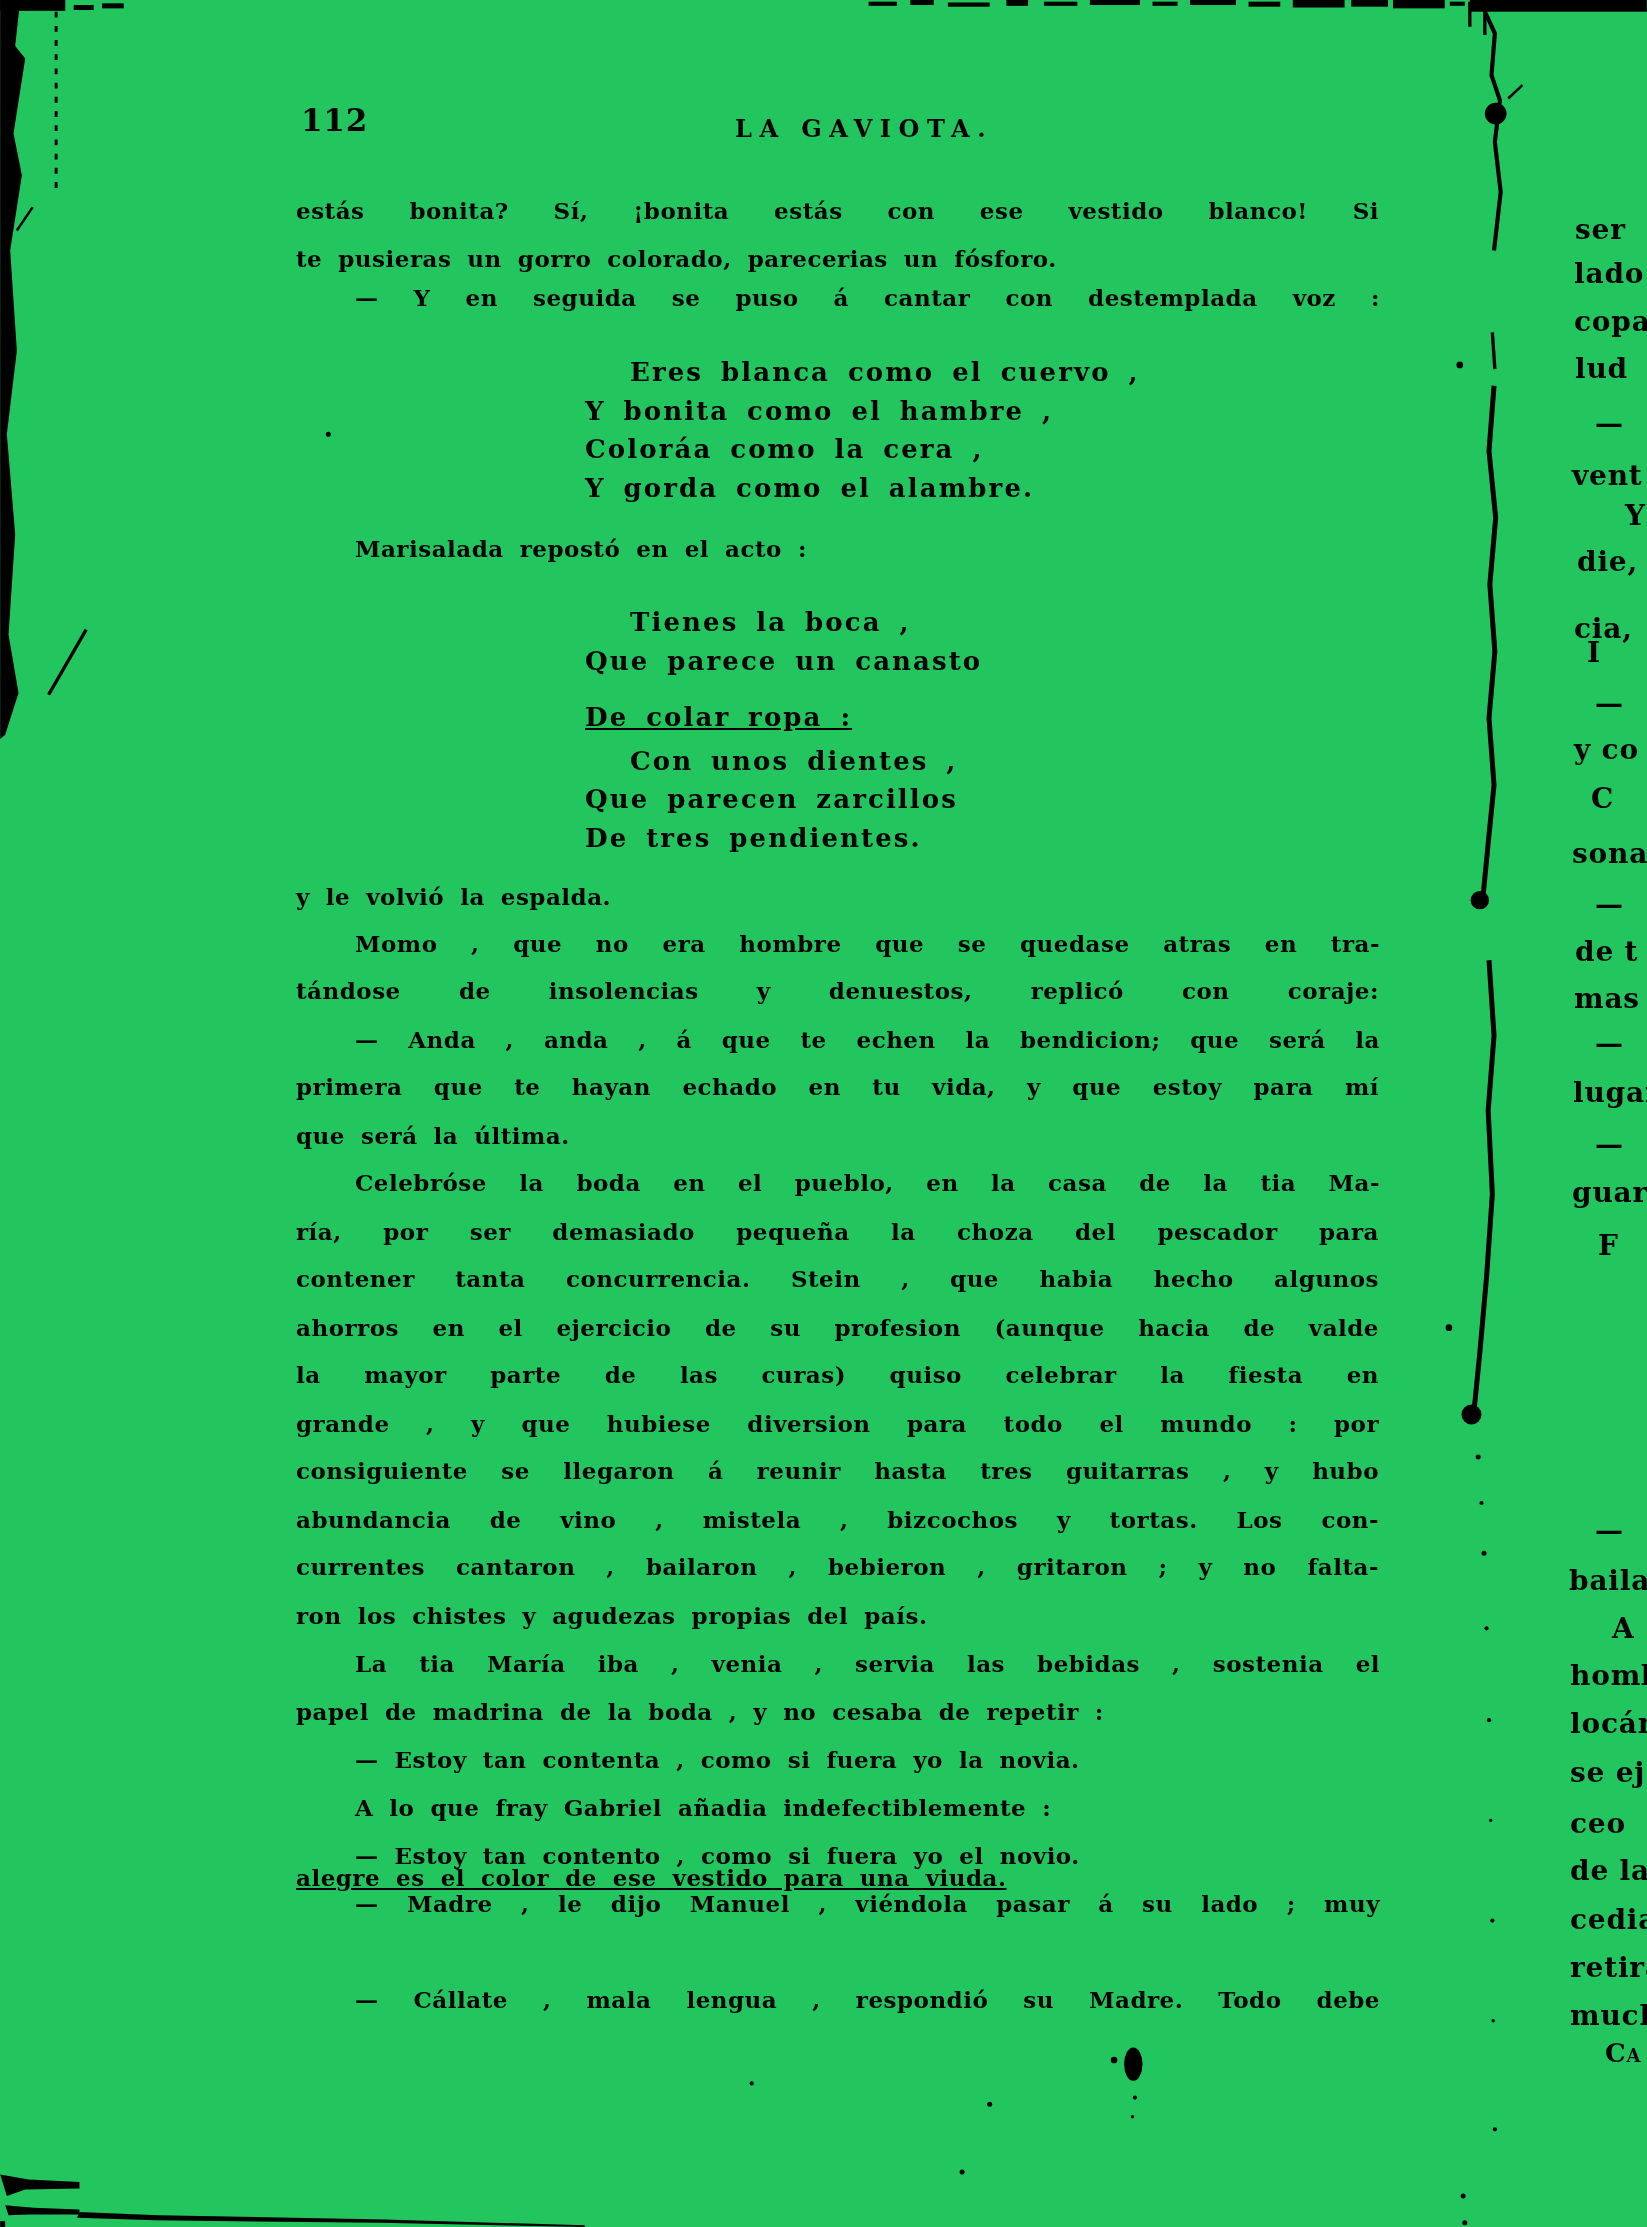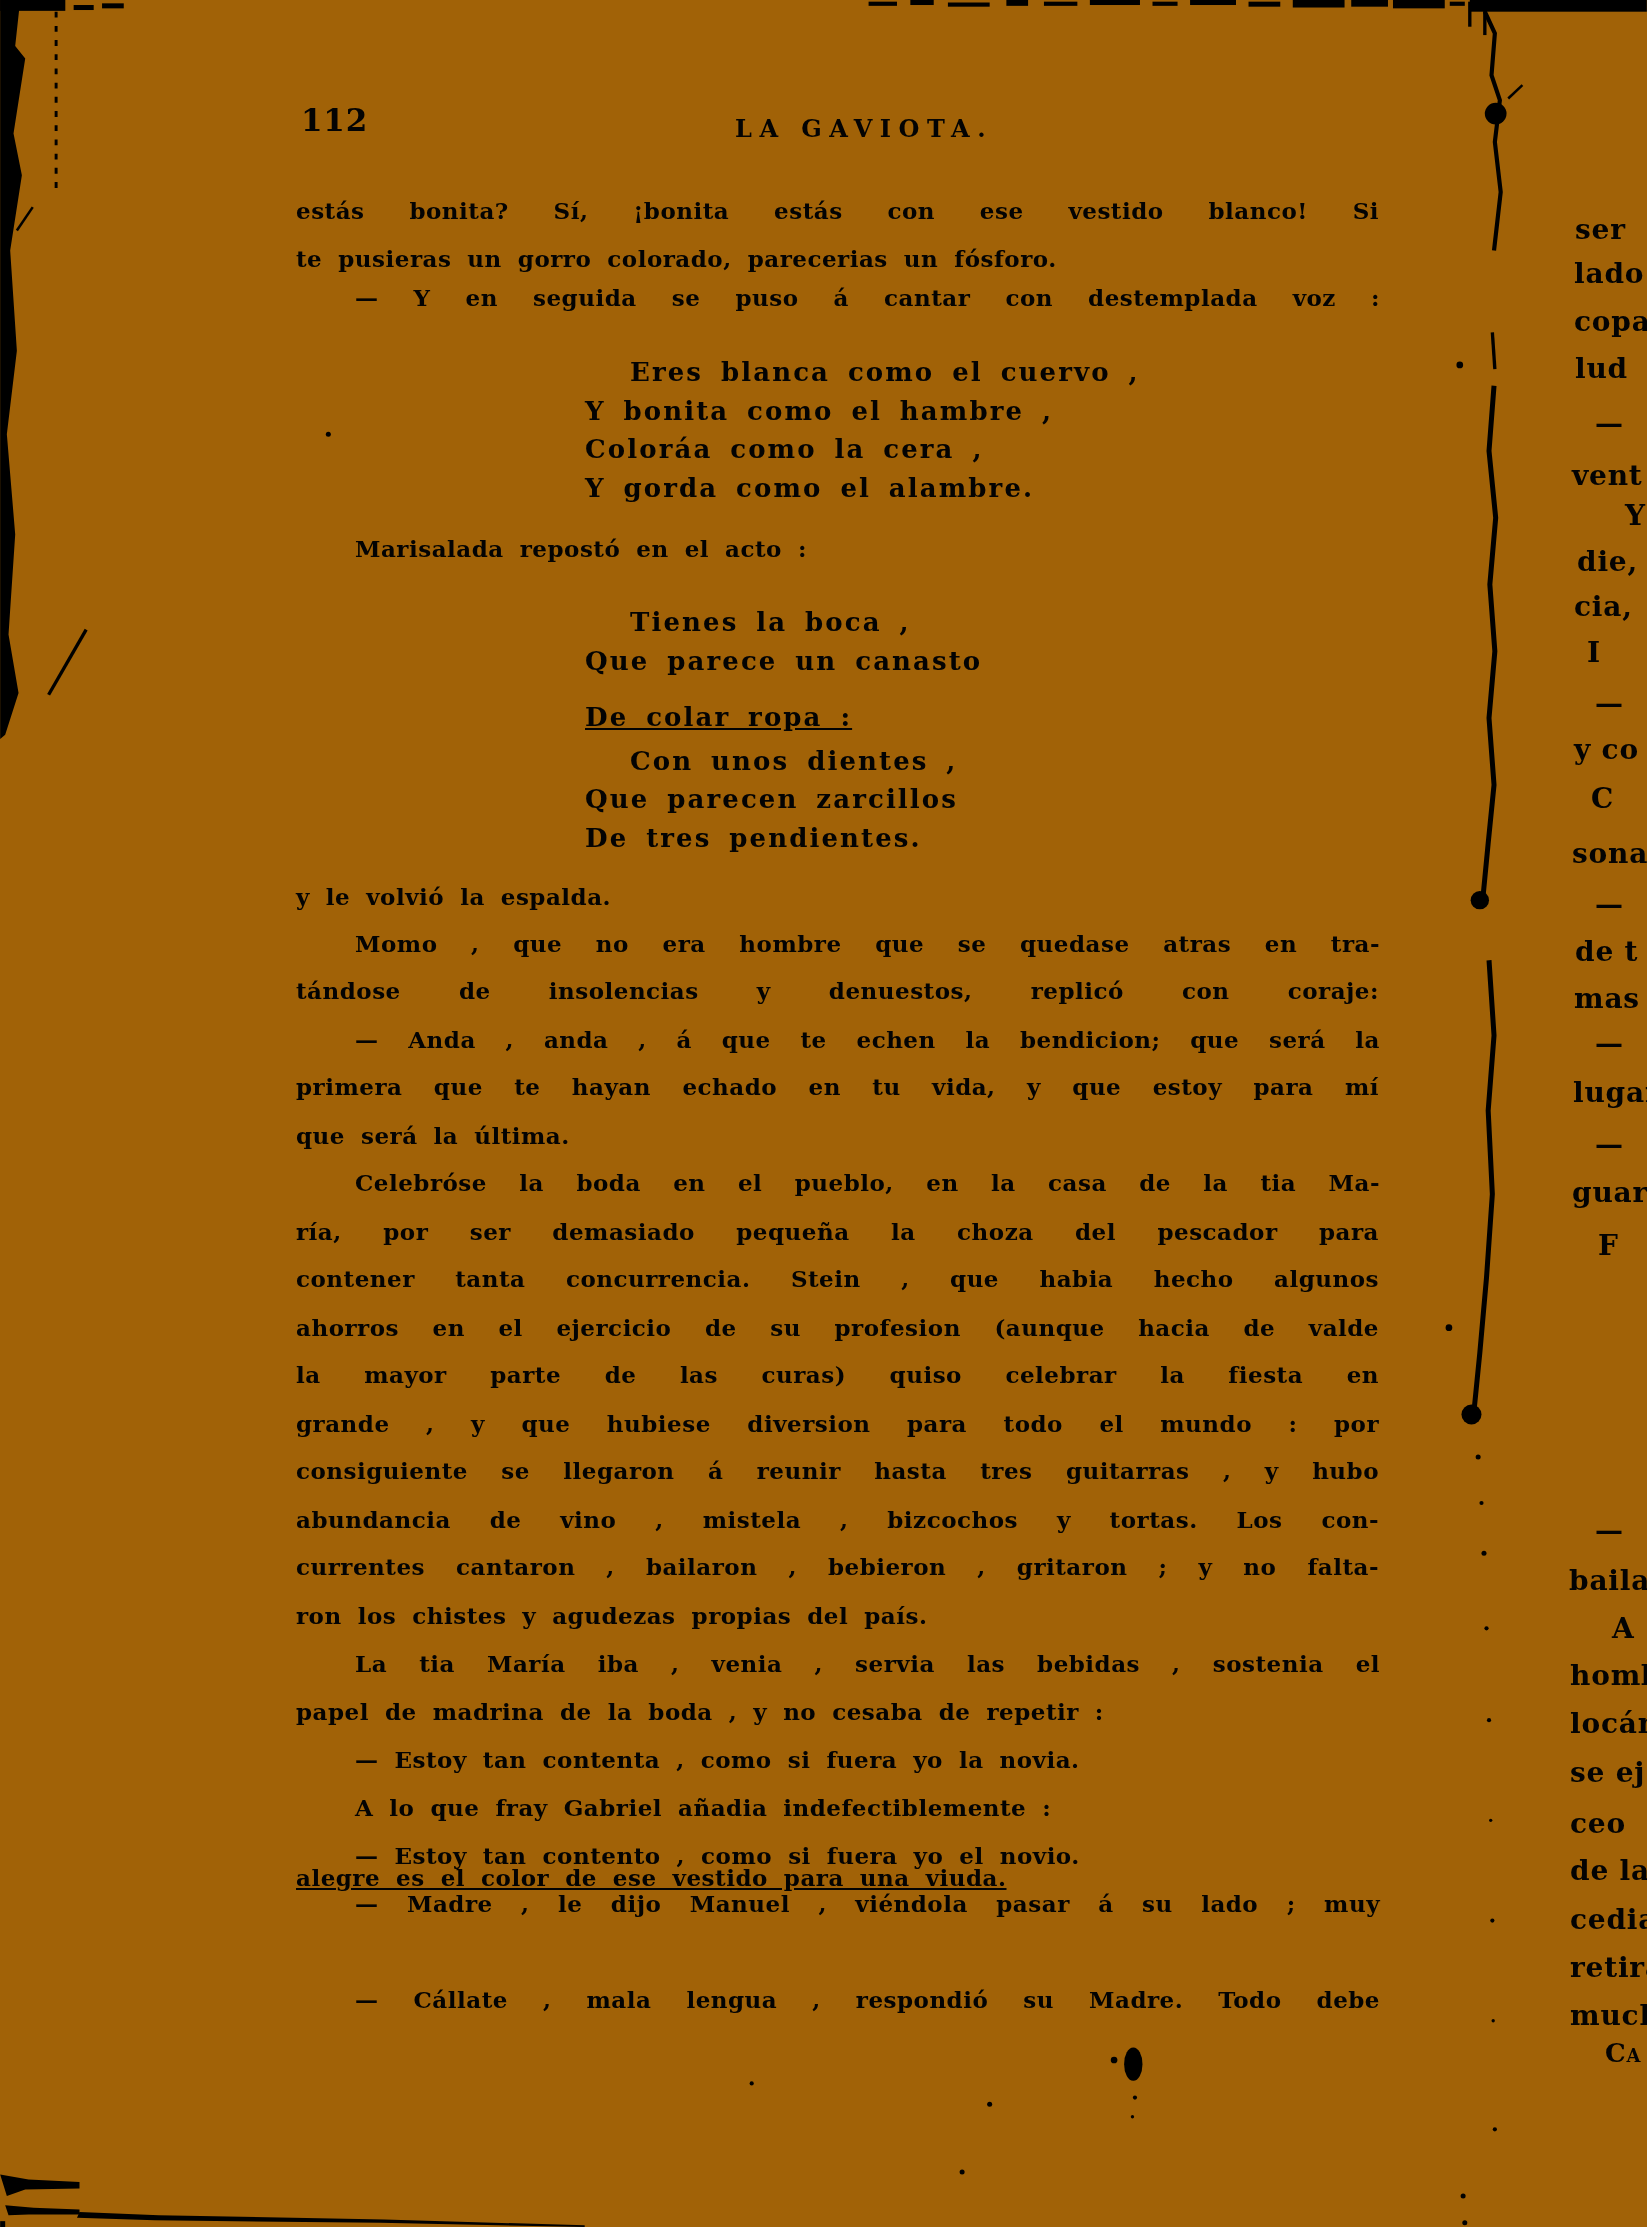--- a/index.html
+++ b/index.html
@@ -1,17 +1,17 @@
 <!DOCTYPE html>
 <html style="font-size:13.4px"><head>
 <meta charset="utf-8">
 <style>
   html,body{margin:0;padding:0;background:#ffffff;}
   .page{
-    position:relative;width:1647px;height:2227px;background:#a16207;
+    position:relative;width:1647px;height:2227px;background:#22c55e;
     overflow:hidden;font-family:"DejaVu Serif",serif;color:#030303;
   }
   
   .pagenum{position:absolute;left:301px;top:102px;font-size:31px;font-weight:bold;letter-spacing:0.8px;white-space:pre;}
   .runhead{position:absolute;left:735px;top:114px;font-size:24px;font-weight:bold;letter-spacing:7.5px;white-space:pre;}
   
   .line{position:absolute;height:42px;font-size:23px;font-weight:bold;letter-spacing:0.5px;word-spacing:7.5px;white-space:pre;}
   .j-flush{left:296px;width:1083px;text-align:justify;text-align-last:justify;white-space:normal;}
   .j-indent{left:355px;width:1025px;text-align:justify;text-align-last:justify;white-space:normal;}
   .l-flush{left:296px;}
@@ -147,21 +147,21 @@
 
     <div id="right-page-fragments">
         <div class="frag" style="left: 1575px; top: 213px;">ser</div>
         <div class="frag" style="left: 1574px; top: 257px;">lado</div>
         <div class="frag" style="left: 1574px; top: 305px;">copa</div>
         <div class="frag" style="left: 1575px; top: 352px;">lud</div>
         <div class="frag" style="left: 1595px; top: 407px;">—</div>
         <div class="frag" style="left: 1572px; top: 459px;">vent</div>
         <div class="frag" style="left: 1625px; top: 499px;">Y</div>
         <div class="frag" style="left: 1577px; top: 545px;">die,</div>
-        <div class="frag" style="left: 1574px; top: 590px;">cia,</div>
+        <div class="frag" style="left: 1574px; top: 612px;">cia,</div>
         <div class="frag" style="left: 1587px; top: 636px;">I</div>
         <div class="frag" style="left: 1595px; top: 687px;">—</div>
         <div class="frag" style="left: 1574px; top: 733px;">y co</div>
         <div class="frag" style="left: 1591px; top: 782px;">C</div>
         <div class="frag" style="left: 1572px; top: 837px;">sona</div>
         <div class="frag" style="left: 1595px; top: 888px;">—</div>
         <div class="frag" style="left: 1575px; top: 935px;">de t</div>
         <div class="frag" style="left: 1574px; top: 982px;">mas</div>
         <div class="frag" style="left: 1595px; top: 1027px;">—</div>
         <div class="frag" style="left: 1573px; top: 1076px;">lugar</div>

